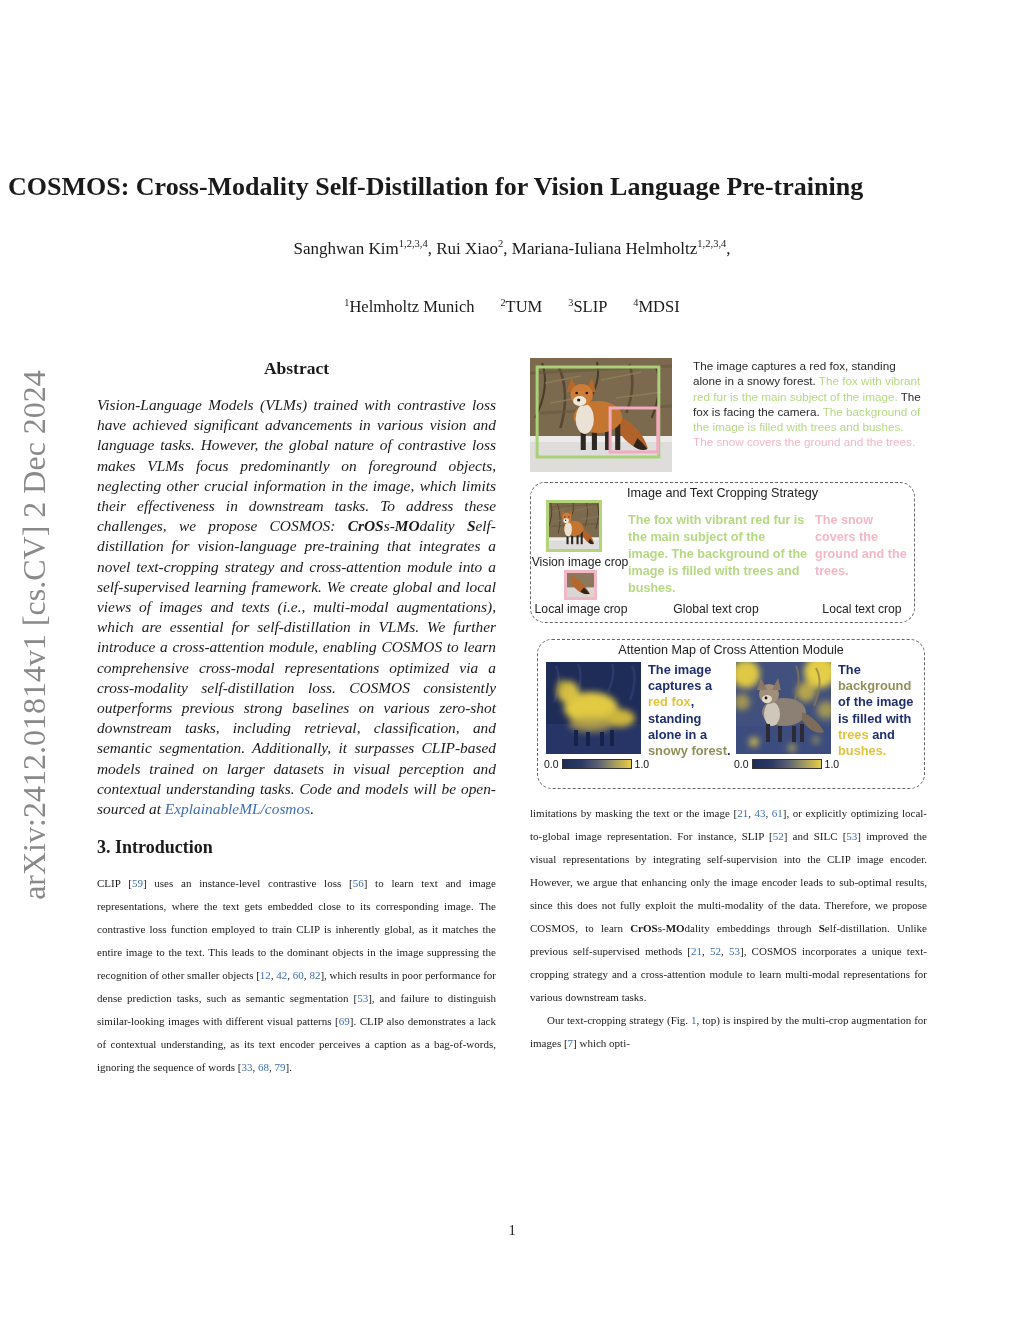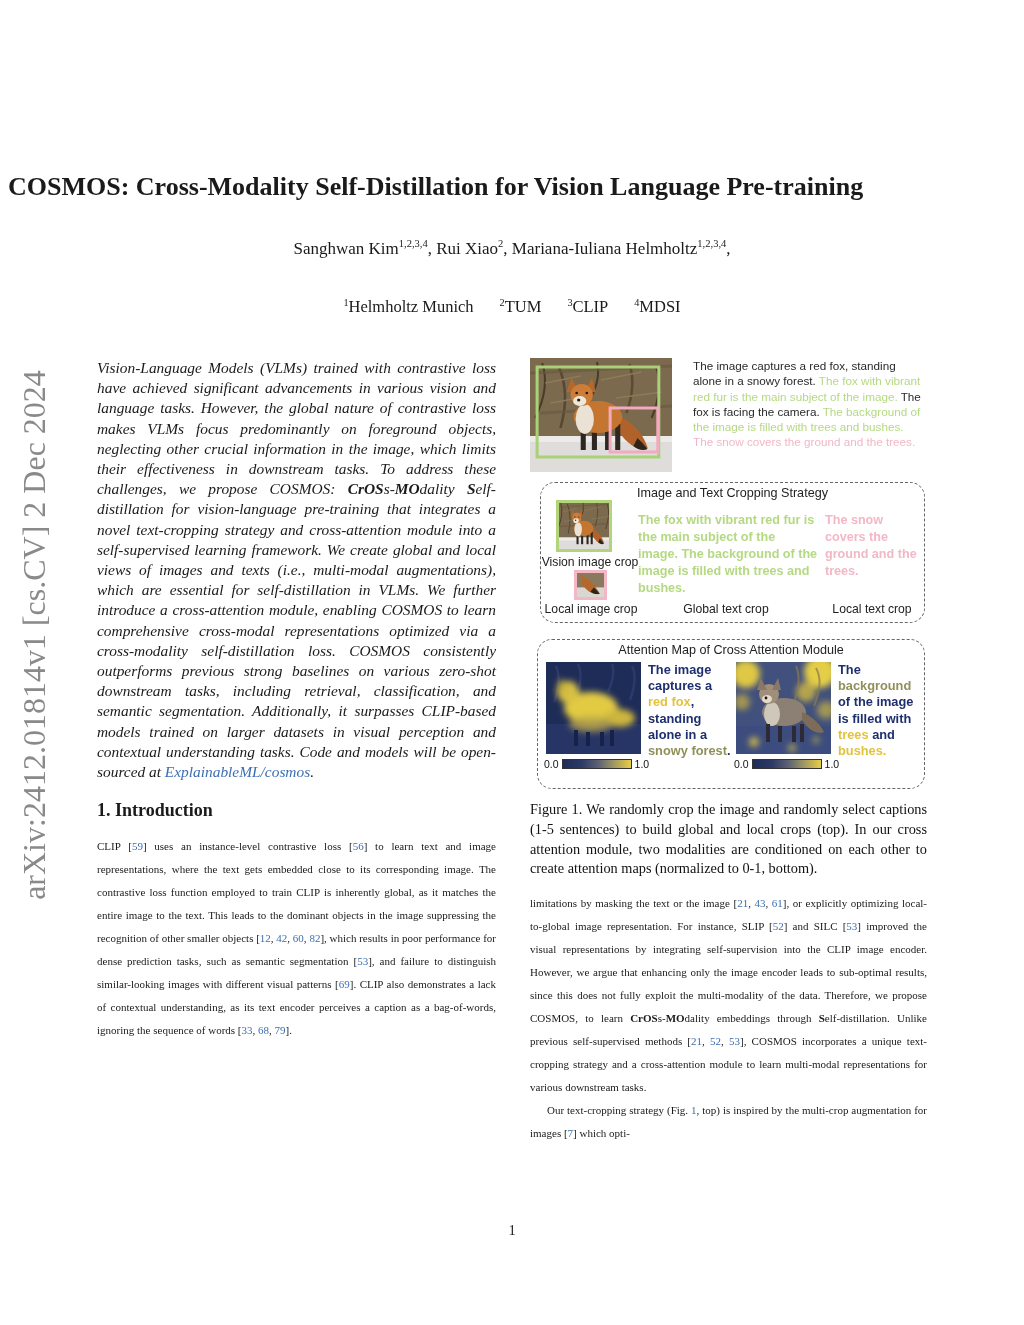--- a/index.html
+++ b/index.html
@@ -41,21 +41,21 @@
   .fox-photo { flex:0 0 auto; }
   .fig-sans { font-family:"Liberation Sans", sans-serif; }
   .fig-top-caption { width:233px; font-size:11.7px; line-height:15.3px; color:#2a2a2a; font-weight:400; }
   .green { color:var(--green); }
   .pink  { color:var(--pink); }
   .navy  { color:var(--navy); }
   .yellow{ color:var(--yellow); }
   .olive { color:var(--olive); }
 
   .dashed-box { position:relative; border:1.6px dashed #666; border-radius:15px; background:#fff; }
-  .crop-box { margin-top:10px; margin-left:10px; width:385px; height:141px; }
+  .crop-box { margin-top:10px; width:385px; height:141px; }
   .box-title { position:absolute; top:3px; left:0; width:100%; text-align:center;
     font-size:12.6px; color:#222; }
   .crop-thumb { position:absolute; display:block; }
   .crop-thumb.global { left:15px; top:17px; width:56px; height:52px; border:3px solid #b2d57c; }
   .crop-thumb.local  { left:33px; top:87px; width:33px; height:30px; border:3px solid #f3b7c6; }
   .thumb-label { position:absolute; font-size:12.2px; color:#222; text-align:center; }
   .lbl-global-img { left:-6px; top:72px; width:110px; }
   .lbl-local-img  { left:-10px; top:119px; width:120px; }
   .crop-text { position:absolute; font-size:12.6px; line-height:17px; font-weight:600; }
   .crop-text.global { left:97px; top:29px; width:180px; }
@@ -117,25 +117,26 @@
     </filter>
   </defs>
 </svg>
 
 <div class="page">
 
   <div class="arxiv-side">arXiv:2412.01814v1  [cs.CV]  2 Dec 2024</div>
 
   <h1 class="title">COSMOS: Cross-Modality Self-Distillation for Vision Language Pre-training</h1>
   <div class="authors l1"><span>Sanghwan Kim</span><span class="sup">1,2,3,4</span><span>, Rui Xiao</span><span class="sup">2</span><span>, Mariana-Iuliana Helmholtz</span><span class="sup">1,2,3,4</span><span>,</span></div>
-  <div class="affil"><span class="sup">1</span><span class="aff-gap">Helmholtz Munich</span><span class="sup">2</span><span class="aff-gap">TUM</span><span class="sup">3</span><span class="aff-gap">CLIP</span><span class="sup">4</span><span>MDSI</span></div>
+  <div class="affil"><span class="sup">1</span><span class="aff-gap">Helmholtz Munich</span><span class="sup">2</span><span class="aff-gap">TUM</span><span class="sup">3</span><span class="aff-gap">SLIP</span><span class="sup">4</span><span>MDSI</span></div>
 
   <div class="col left">
+    <div class="abstract-heading">Abstract</div>
     <p class="abstract-text"><span>Vision-Language Models (VLMs) trained with contrastive loss have achieved significant advancements in various vision and language tasks. However, the global nature of contrastive loss makes VLMs focus predominantly on foreground objects, neglecting other crucial information in the image, which limits their effectiveness in downstream tasks. To address these challenges, we propose COSMOS: </span><span class="b">CrOS</span><span>s-</span><span class="b">MO</span><span>dality </span><span class="b">S</span><span>elf-distillation for vision-language pre-training that integrates a novel text-cropping strategy and cross-attention module into a self-supervised learning framework. We create global and local views of images and texts (i.e., multi-modal augmentations), which are essential for self-distillation in VLMs. We further introduce a cross-attention module, enabling COSMOS to learn comprehensive cross-modal representations optimized via a cross-modality self-distillation loss. COSMOS consistently outperforms previous strong baselines on various zero-shot downstream tasks, including retrieval, classification, and semantic segmentation. Additionally, it surpasses CLIP-based models trained on larger datasets in visual perception and contextual understanding tasks. Code and models will be open-sourced at </span><span class="link">ExplainableML/cosmos</span><span>.</span></p>
-    <div class="section-heading">1. Introduction</div>
+    <div class="section-heading">3. Introduction</div>
     <p class="body-par"><span>CLIP [</span><span class="ref">59</span><span>] uses an instance-level contrastive loss [</span><span class="ref">56</span><span>] to learn text and image representations, where the text gets embedded close to its corresponding image. The contrastive loss function employed to train CLIP is inherently global, as it matches the entire image to the text. This leads to the dominant objects in the image suppressing the recognition of other smaller objects [</span><span class="ref">12</span><span>, </span><span class="ref">42</span><span>, </span><span class="ref">60</span><span>, </span><span class="ref">82</span><span>], which results in poor performance for dense prediction tasks, such as semantic segmentation [</span><span class="ref">53</span><span>], and failure to distinguish similar-looking images with different visual patterns [</span><span class="ref">69</span><span>]. CLIP also demonstrates a lack of contextual understanding, as its text encoder perceives a caption as a bag-of-words, ignoring the sequence of words [</span><span class="ref">33</span><span>, </span><span class="ref">68</span><span>, </span><span class="ref">79</span><span>].</span></p>
   </div>
 
   <div class="col right">
 
     <figure>
       <div class="fig-top-row">
         <svg class="fox-photo" width="142" height="114" viewBox="0 0 140 114" preserveAspectRatio="none">
           <use href="#fox-scene"></use>
           <rect x="7" y="9" width="120" height="90" fill="none" stroke="#a8d178" stroke-width="3"></rect>
@@ -220,20 +221,19 @@
         </svg>
         <div class="attn-text right"><span class="navy">The </span><span class="olive">background</span><span class="navy"> of the image is filled with </span><span class="yellow">trees</span><span class="navy"> and </span><span class="yellow">bushes</span><span class="yellow">.</span></div>
         <div class="cbar-row right">
           <span>0.0</span>
           <span class="cbar"></span>
           <span>1.0</span>
         </div>
       </div>
     </figure>
 
-    <p class="fig-caption">Figure 1. We randomly crop the image and randomly select captions (1-5 sentences) to build global and local crops (top). In our cross attention module, two modalities are conditioned on each other to create attention maps (normalized to 0-1, bottom).</p>
 
     <p class="body-par rc-body"><span>limitations by masking the text or the image [</span><span class="ref">21</span><span>, </span><span class="ref">43</span><span>, </span><span class="ref">61</span><span>], or explicitly optimizing local-to-global image representation. For instance, SLIP [</span><span class="ref">52</span><span>] and SILC [</span><span class="ref">53</span><span>] improved the visual representations by integrating self-supervision into the CLIP image encoder. However, we argue that enhancing only the image encoder leads to sub-optimal results, since this does not fully exploit the multi-modality of the data. Therefore, we propose COSMOS, to learn </span><span class="b">CrOS</span><span>s-</span><span class="b">MO</span><span>dality embeddings through </span><span class="b">S</span><span>elf-distillation. Unlike previous self-supervised methods [</span><span class="ref">21</span><span>, </span><span class="ref">52</span><span>, </span><span class="ref">53</span><span>], COSMOS incorporates a unique text-cropping strategy and a cross-attention module to learn multi-modal representations for various downstream tasks.</span></p>
     <p class="body-par indent"><span>Our text-cropping strategy (Fig. </span><span class="ref">1</span><span>, top) is inspired by the multi-crop augmentation for images [</span><span class="ref">7</span><span>] which opti-</span></p>
   </div>
 
   <div class="page-number">1</div>
 </div>
 
 </body></html>

